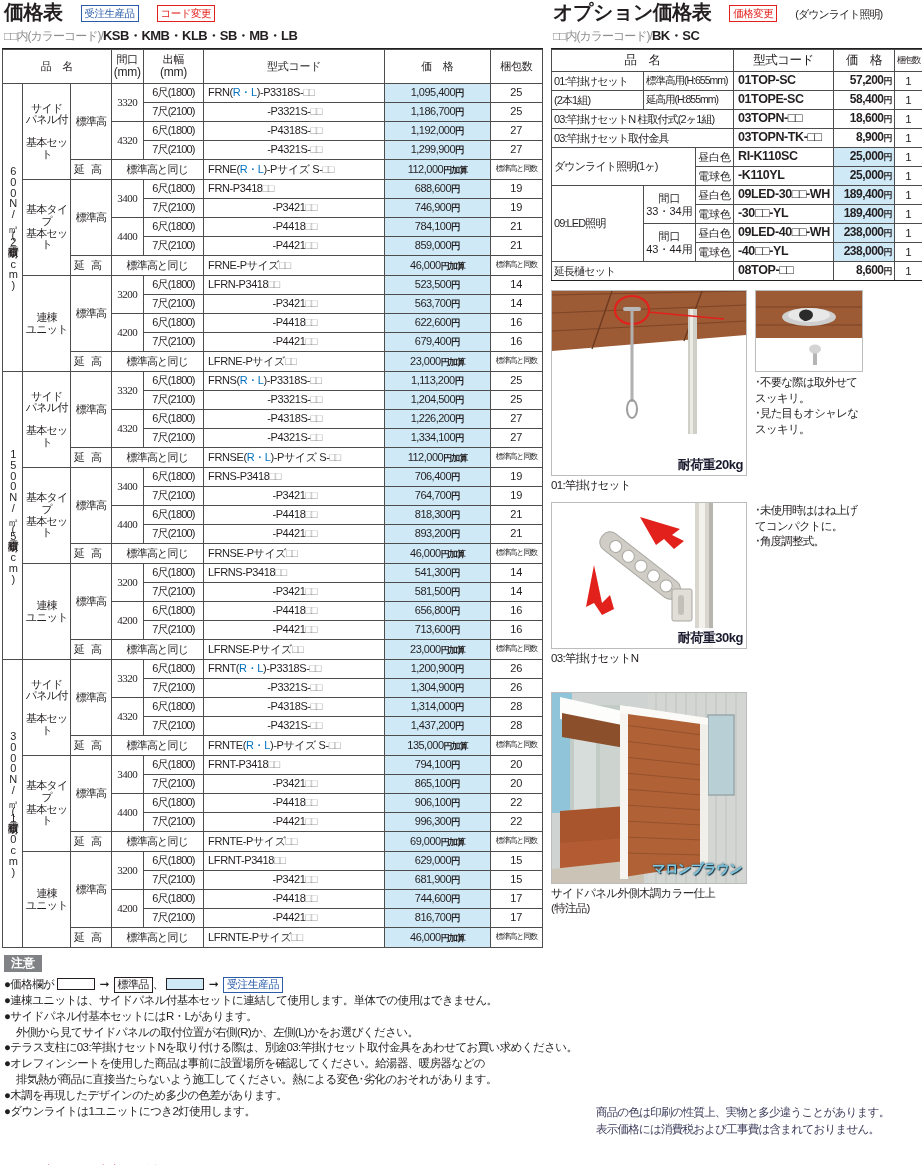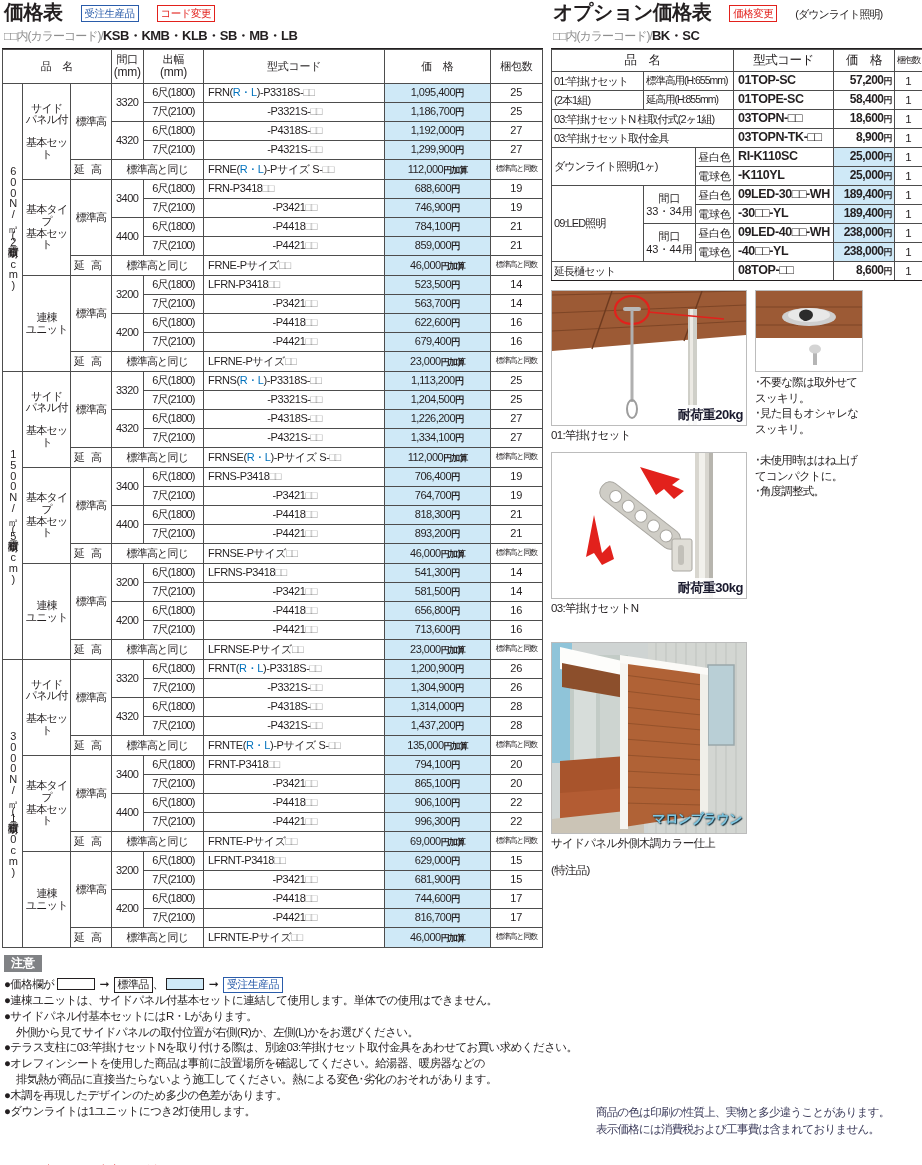--- a/index.html
+++ b/index.html
@@ -55,21 +55,21 @@
     text-orientation: upright;
     font-size:12.5px;
     letter-spacing:-1.2px;
     white-space:nowrap;
     padding:0;
     font-weight:normal;
   }
   td.lbl { font-size:10.5px; letter-spacing:-0.7px; line-height:1.15; text-align:left; padding-left:3px; }
   td.lbl-c { font-size:11px; letter-spacing:-0.8px; }
   td.spread { font-size:11px; letter-spacing:6px; padding-left:6px; }
-  td.num { font-size:12.5px; letter-spacing:-0.5px; }
+  td.num { font-size:12.5px; letter-spacing:-0.5px;font-family:Liberation Serif, serif; }
   td.shaku { font-size:10.5px; letter-spacing:-0.8px; }
   td.code {
     text-align:right; padding-right:4px; font-weight:bold;
     font-size:13px; letter-spacing:-0.4px; white-space:nowrap;
   }
   td.code.l { text-align:left; padding-left:4px;margin-top:37px; }
   td.price {
     background:#cfe9f7; text-align:right; padding-right:3px;
     font-weight:bold; font-size:13px; letter-spacing:-0.5px; white-space:nowrap;
   }
@@ -650,21 +650,21 @@
           <td class="oc">08TOP-□□</td>
           <td class="op"><span>8,600</span><span class="yen">円</span></td>
           <td class="oq">1</td>
         </tr>
       </tbody>
     </table>
 
     <div class="photos">
       <div class="phrow">
         <div>
-          <div class="ph" style="width:196px;height:136px">
+          <div class="ph" style="width:196px;height:186px">
             <svg width="194" height="143" viewBox="0 0 194 143">
               <rect x="0" y="0" width="194" height="143" fill="#ffffff"></rect>
               <path d="M0 0 H194 V44 L0 60 Z" fill="#9c5a35"></path>
               <path d="M0 4 L194 0" stroke="#7d4526" stroke-width="1.2" fill="none"></path>
               <path d="M0 22 L194 14" stroke="#7d4526" stroke-width="1" fill="none"></path>
               <path d="M0 40 L194 30" stroke="#7d4526" stroke-width="1" fill="none"></path>
               <path d="M60 0 L40 58" stroke="#6d3a1f" stroke-width="1.4" fill="none"></path>
               <path d="M150 0 L132 50" stroke="#6d3a1f" stroke-width="1.4" fill="none"></path>
               <rect x="0" y="52" width="194" height="10" fill="#ffffff" opacity="0.0"></rect>
               <rect x="136" y="18" width="9" height="125" fill="#cfcfc8"></rect>
@@ -773,21 +773,21 @@
                 <line x1="72" y1="144" x2="150" y2="147"></line>
               <line x1="72" y1="160" x2="150" y2="162"></line>
             </g>
             <path d="M68 14 L76 14 L76 186 L68 186 Z" fill="#f6f5f1"></path>
             <path d="M148 26 L156 27 L156 174 L148 173 Z" fill="#f0efe9"></path>
             <path d="M68 12 L156 25 L156 32 L68 20 Z" fill="#fbfaf7"></path>
           </svg>
           <div class="maron">マロンブラウン</div>
         </div>
         <div class="cap">サイドパネル外側木調カラー仕上</div>
-        <div class="cap" style="margin-top:12px">(特注品)</div>
+        <div class="cap" style="margin-top:0">(特注品)</div>
       </div>
     </div>
   </div>
 
   <div class="disclaim">
     <div>商品の色は印刷の性質上、実物と多少違うことがあります。</div>
     <div>表示価格には消費税および工事費は含まれておりません。</div>
   </div>
 
 </div>

